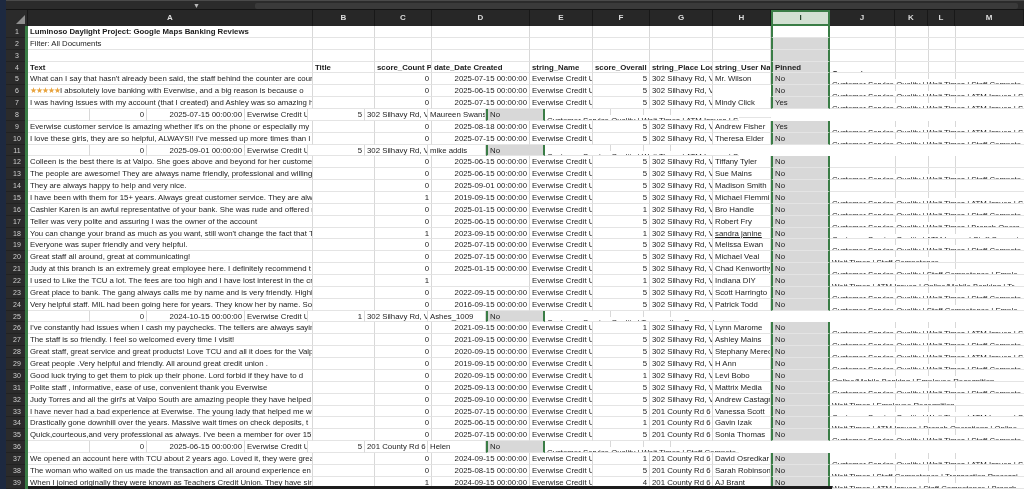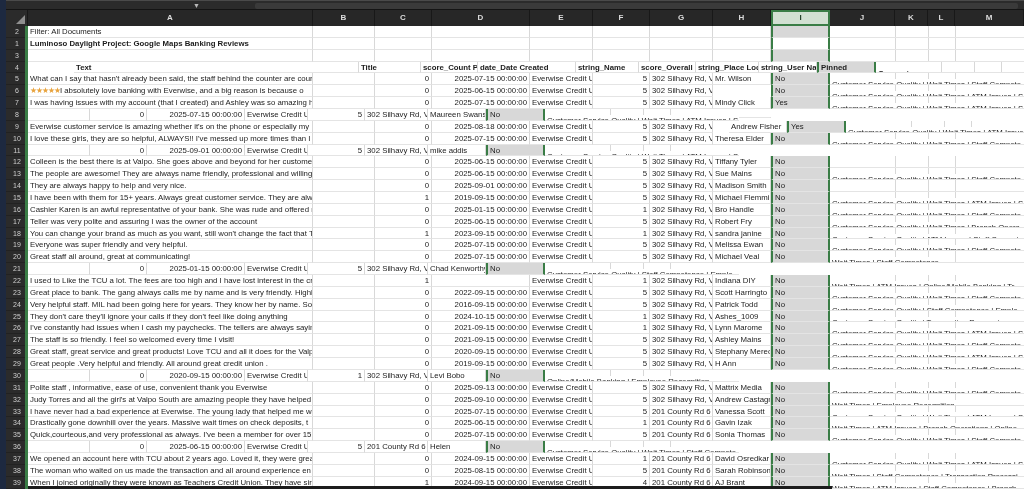--- a/index.html
+++ b/index.html
@@ -72,61 +72,61 @@
       <div class="colh" style="flex: 0 0 58px;">H</div>
       <div class="colh sel" style="flex: 0 0 59px;">I</div>
       <div class="colh" style="flex: 0 0 65px;">J</div>
       <div class="colh" style="flex: 0 0 33px;">K</div>
       <div class="colh" style="flex: 0 0 27px;">L</div>
       <div class="colh" style="flex: 0 0 69px;">M</div>
     </div>
 
   <div class="grid" id="grid">
       <div class="row">
+        <div class="gut">1</div>
+        <div class="cell bold" style="flex: 0 0 285px;">Luminoso Daylight Project: Google Maps Banking Reviews</div>
+        <div class="cell" style="flex: 0 0 62px;"></div>
+        <div class="cell num" style="flex: 0 0 57px;"></div>
+        <div class="cell num" style="flex: 0 0 98px;"></div>
+        <div class="cell" style="flex: 0 0 63px;"></div>
+        <div class="cell num" style="flex: 0 0 57px;"></div>
+        <div class="cell" style="flex: 0 0 63px;"></div>
+        <div class="cell" style="flex: 0 0 58px;"></div>
+        <div class="cell icol active" style="flex: 0 0 59px;"></div>
+        <div class="concepts"><div class="vline" style="left: 65px;"></div><div class="vline" style="left: 98px;"></div><div class="vline" style="left: 125px;"></div><span class="ctext"></span></div>
+      </div>
+      <div class="row">
         <div class="gut">2</div>
         <div class="cell" style="flex: 0 0 285px;">Filter: All Documents</div>
         <div class="cell" style="flex: 0 0 62px;"></div>
         <div class="cell num" style="flex: 0 0 57px;"></div>
         <div class="cell num" style="flex: 0 0 98px;"></div>
         <div class="cell" style="flex: 0 0 63px;"></div>
         <div class="cell num" style="flex: 0 0 57px;"></div>
         <div class="cell" style="flex: 0 0 63px;"></div>
         <div class="cell" style="flex: 0 0 58px;"></div>
         <div class="cell icol" style="flex: 0 0 59px;"></div>
         <div class="concepts"><div class="vline" style="left: 65px;"></div><div class="vline" style="left: 98px;"></div><div class="vline" style="left: 125px;"></div><span class="ctext"></span></div>
       </div>
       <div class="row">
-        <div class="gut">1</div>
-        <div class="cell bold" style="flex: 0 0 285px;">Luminoso Daylight Project: Google Maps Banking Reviews</div>
-        <div class="cell" style="flex: 0 0 62px;"></div>
-        <div class="cell num" style="flex: 0 0 57px;"></div>
-        <div class="cell num" style="flex: 0 0 98px;"></div>
-        <div class="cell" style="flex: 0 0 63px;"></div>
-        <div class="cell num" style="flex: 0 0 57px;"></div>
-        <div class="cell" style="flex: 0 0 63px;"></div>
-        <div class="cell" style="flex: 0 0 58px;"></div>
-        <div class="cell icol active" style="flex: 0 0 59px;"></div>
-        <div class="concepts"><div class="vline" style="left: 65px;"></div><div class="vline" style="left: 98px;"></div><div class="vline" style="left: 125px;"></div><span class="ctext"></span></div>
-      </div>
-      <div class="row">
         <div class="gut">3</div>
         <div class="cell" style="flex: 0 0 285px;"></div>
         <div class="cell" style="flex: 0 0 62px;"></div>
         <div class="cell num" style="flex: 0 0 57px;"></div>
         <div class="cell num" style="flex: 0 0 98px;"></div>
         <div class="cell" style="flex: 0 0 63px;"></div>
         <div class="cell num" style="flex: 0 0 57px;"></div>
         <div class="cell" style="flex: 0 0 63px;"></div>
         <div class="cell" style="flex: 0 0 58px;"></div>
         <div class="cell icol" style="flex: 0 0 59px;"></div>
         <div class="concepts"><div class="vline" style="left: 65px;"></div><div class="vline" style="left: 98px;"></div><div class="vline" style="left: 125px;"></div><span class="ctext"></span></div>
       </div>
       <div class="row">
         <div class="gut">4</div>
-        <div class="cell hdr" style="flex: 0 0 285px; margin-left: 46px;">Text</div>
+        <div class="cell hdr" style="flex: 0 0 285px;">Text</div>
         <div class="cell hdr" style="flex: 0 0 62px;">Title</div>
         <div class="cell hdr" style="flex: 0 0 57px;">score_Count Pe</div>
         <div class="cell hdr" style="flex: 0 0 98px;">date_Date Created</div>
         <div class="cell hdr" style="flex: 0 0 63px;">string_Name</div>
         <div class="cell hdr" style="flex: 0 0 57px;">score_Overall Ra</div>
         <div class="cell hdr" style="flex: 0 0 63px;">string_Place Loc</div>
         <div class="cell hdr" style="flex: 0 0 58px;">string_User Nam</div>
         <div class="cell hdr icol" style="flex: 0 0 59px;">Pinned</div>
         <div class="concepts"><div class="vline" style="left: 65px;"></div><div class="vline" style="left: 98px;"></div><div class="vline" style="left: 125px;"></div><span class="ctext hdr" style="font-weight: bold;">Concepts</span></div>
       </div>
@@ -183,21 +183,21 @@
       </div>
       <div class="row">
         <div class="gut">9</div>
         <div class="cell" style="flex: 0 0 285px;">Everwise customer service is amazing whether it's on the phone or especially my l</div>
         <div class="cell" style="flex: 0 0 62px;"></div>
         <div class="cell num" style="flex: 0 0 57px;">0</div>
         <div class="cell num" style="flex: 0 0 98px;">2025-08-18 00:00:00</div>
         <div class="cell" style="flex: 0 0 63px;">Everwise Credit U</div>
         <div class="cell num" style="flex: 0 0 57px;">5</div>
         <div class="cell" style="flex: 0 0 63px;">302 Silhavy Rd, V</div>
-        <div class="cell" style="flex: 0 0 58px; margin-left: 16px;">Andrew Fisher</div>
+        <div class="cell" style="flex: 0 0 58px;">Andrew Fisher</div>
         <div class="cell icol" style="flex: 0 0 59px;">Yes</div>
         <div class="concepts"><div class="vline" style="left: 65px;"></div><div class="vline" style="left: 98px;"></div><div class="vline" style="left: 125px;"></div><span class="ctext">Customer Service Quality | Wait Times | ATM Issues | S</span></div>
       </div>
       <div class="row">
         <div class="gut">10</div>
         <div class="cell" style="flex: 0 0 285px;">I love these girls, they are so helpful, ALWAYS!!  I've messed up more times than I c</div>
         <div class="cell" style="flex: 0 0 62px;"></div>
         <div class="cell num" style="flex: 0 0 57px;">0</div>
         <div class="cell num" style="flex: 0 0 98px;">2025-07-15 00:00:00</div>
         <div class="cell" style="flex: 0 0 63px;">Everwise Credit U</div>
@@ -299,21 +299,21 @@
       </div>
       <div class="row">
         <div class="gut">18</div>
         <div class="cell" style="flex: 0 0 285px;">You can change your brand as much as you want, still won't change the fact that T</div>
         <div class="cell" style="flex: 0 0 62px;"></div>
         <div class="cell num" style="flex: 0 0 57px;">1</div>
         <div class="cell num" style="flex: 0 0 98px;">2023-09-15 00:00:00</div>
         <div class="cell" style="flex: 0 0 63px;">Everwise Credit U</div>
         <div class="cell num" style="flex: 0 0 57px;">1</div>
         <div class="cell" style="flex: 0 0 63px;">302 Silhavy Rd, V</div>
-        <div class="cell" style="flex: 0 0 58px;">sandra janine</div>
+        <div class="cell" style="flex: 0 0 58px; text-decoration: underline;">sandra janine</div>
         <div class="cell icol" style="flex: 0 0 59px;">No</div>
         <div class="concepts"><div class="vline" style="left: 65px;"></div><div class="vline" style="left: 98px;"></div><div class="vline" style="left: 125px;"></div><span class="ctext">Customer Service Quality | ATM Issues | Staff Compete</span></div>
       </div>
       <div class="row">
         <div class="gut">19</div>
         <div class="cell" style="flex: 0 0 285px;">Everyone was super friendly and very helpful.</div>
         <div class="cell" style="flex: 0 0 62px;"></div>
         <div class="cell num" style="flex: 0 0 57px;">0</div>
         <div class="cell num" style="flex: 0 0 98px;">2025-07-15 00:00:00</div>
         <div class="cell" style="flex: 0 0 63px;">Everwise Credit U</div>
@@ -331,20 +331,21 @@
         <div class="cell num" style="flex: 0 0 98px;">2025-07-15 00:00:00</div>
         <div class="cell" style="flex: 0 0 63px;">Everwise Credit U</div>
         <div class="cell num" style="flex: 0 0 57px;">5</div>
         <div class="cell" style="flex: 0 0 63px;">302 Silhavy Rd, V</div>
         <div class="cell" style="flex: 0 0 58px;">Michael Veal</div>
         <div class="cell icol" style="flex: 0 0 59px;">No</div>
         <div class="concepts"><div class="vline" style="left: 65px;"></div><div class="vline" style="left: 98px;"></div><div class="vline" style="left: 125px;"></div><span class="ctext">Wait Times | Staff Competence</span></div>
       </div>
       <div class="row">
         <div class="gut">21</div>
+        <div class="cell" style="flex: 0 0 285px;">Judy at this branch is an extremely great employee here. I definitely recommend t</div>
         <div class="cell" style="flex: 0 0 62px;"></div>
         <div class="cell num" style="flex: 0 0 57px;">0</div>
         <div class="cell num" style="flex: 0 0 98px;">2025-01-15 00:00:00</div>
         <div class="cell" style="flex: 0 0 63px;">Everwise Credit U</div>
         <div class="cell num" style="flex: 0 0 57px;">5</div>
         <div class="cell" style="flex: 0 0 63px;">302 Silhavy Rd, V</div>
         <div class="cell" style="flex: 0 0 58px;">Chad Kenworthy</div>
         <div class="cell icol" style="flex: 0 0 59px;">No</div>
         <div class="concepts"><div class="vline" style="left: 65px;"></div><div class="vline" style="left: 98px;"></div><div class="vline" style="left: 125px;"></div><span class="ctext">Customer Service Quality | Staff Competence | Emplo</span></div>
       </div>
@@ -382,21 +383,20 @@
         <div class="cell num" style="flex: 0 0 98px;">2016-09-15 00:00:00</div>
         <div class="cell" style="flex: 0 0 63px;">Everwise Credit U</div>
         <div class="cell num" style="flex: 0 0 57px;">5</div>
         <div class="cell" style="flex: 0 0 63px;">302 Silhavy Rd, V</div>
         <div class="cell" style="flex: 0 0 58px;">Patrick Todd</div>
         <div class="cell icol" style="flex: 0 0 59px;">No</div>
         <div class="concepts"><div class="vline" style="left: 65px;"></div><div class="vline" style="left: 98px;"></div><div class="vline" style="left: 125px;"></div><span class="ctext">Customer Service Quality | Staff Competence | Emplo</span></div>
       </div>
       <div class="row">
         <div class="gut">25</div>
-        <div class="cell" style="flex: 0 0 285px;">They don't care they'll ignore your calls if they don't feel like doing anything</div>
         <div class="cell" style="flex: 0 0 62px;"></div>
         <div class="cell num" style="flex: 0 0 57px;">0</div>
         <div class="cell num" style="flex: 0 0 98px;">2024-10-15 00:00:00</div>
         <div class="cell" style="flex: 0 0 63px;">Everwise Credit U</div>
         <div class="cell num" style="flex: 0 0 57px;">1</div>
         <div class="cell" style="flex: 0 0 63px;">302 Silhavy Rd, V</div>
         <div class="cell" style="flex: 0 0 58px;">Ashes_1009</div>
         <div class="cell icol" style="flex: 0 0 59px;">No</div>
         <div class="concepts"><div class="vline" style="left: 65px;"></div><div class="vline" style="left: 98px;"></div><div class="vline" style="left: 125px;"></div><span class="ctext">Customer Service Quality | Transaction Processing</span></div>
       </div>
@@ -447,20 +447,21 @@
         <div class="cell num" style="flex: 0 0 98px;">2019-09-15 00:00:00</div>
         <div class="cell" style="flex: 0 0 63px;">Everwise Credit U</div>
         <div class="cell num" style="flex: 0 0 57px;">5</div>
         <div class="cell" style="flex: 0 0 63px;">302 Silhavy Rd, V</div>
         <div class="cell" style="flex: 0 0 58px;">H Ann</div>
         <div class="cell icol" style="flex: 0 0 59px;">No</div>
         <div class="concepts"><div class="vline" style="left: 65px;"></div><div class="vline" style="left: 98px;"></div><div class="vline" style="left: 125px;"></div><span class="ctext">Customer Service Quality | Wait Times | Staff Compete</span></div>
       </div>
       <div class="row">
         <div class="gut">30</div>
+        <div class="cell" style="flex: 0 0 285px;">Good luck trying to get them to pick up their phone. Lord forbid if they have to d</div>
         <div class="cell" style="flex: 0 0 62px;"></div>
         <div class="cell num" style="flex: 0 0 57px;">0</div>
         <div class="cell num" style="flex: 0 0 98px;">2020-09-15 00:00:00</div>
         <div class="cell" style="flex: 0 0 63px;">Everwise Credit U</div>
         <div class="cell num" style="flex: 0 0 57px;">1</div>
         <div class="cell" style="flex: 0 0 63px;">302 Silhavy Rd, V</div>
         <div class="cell" style="flex: 0 0 58px;">Levi Bobo</div>
         <div class="cell icol" style="flex: 0 0 59px;">No</div>
         <div class="concepts"><div class="vline" style="left: 65px;"></div><div class="vline" style="left: 98px;"></div><div class="vline" style="left: 125px;"></div><span class="ctext">Online/Mobile Banking | Employee Recognition</span></div>
       </div>

